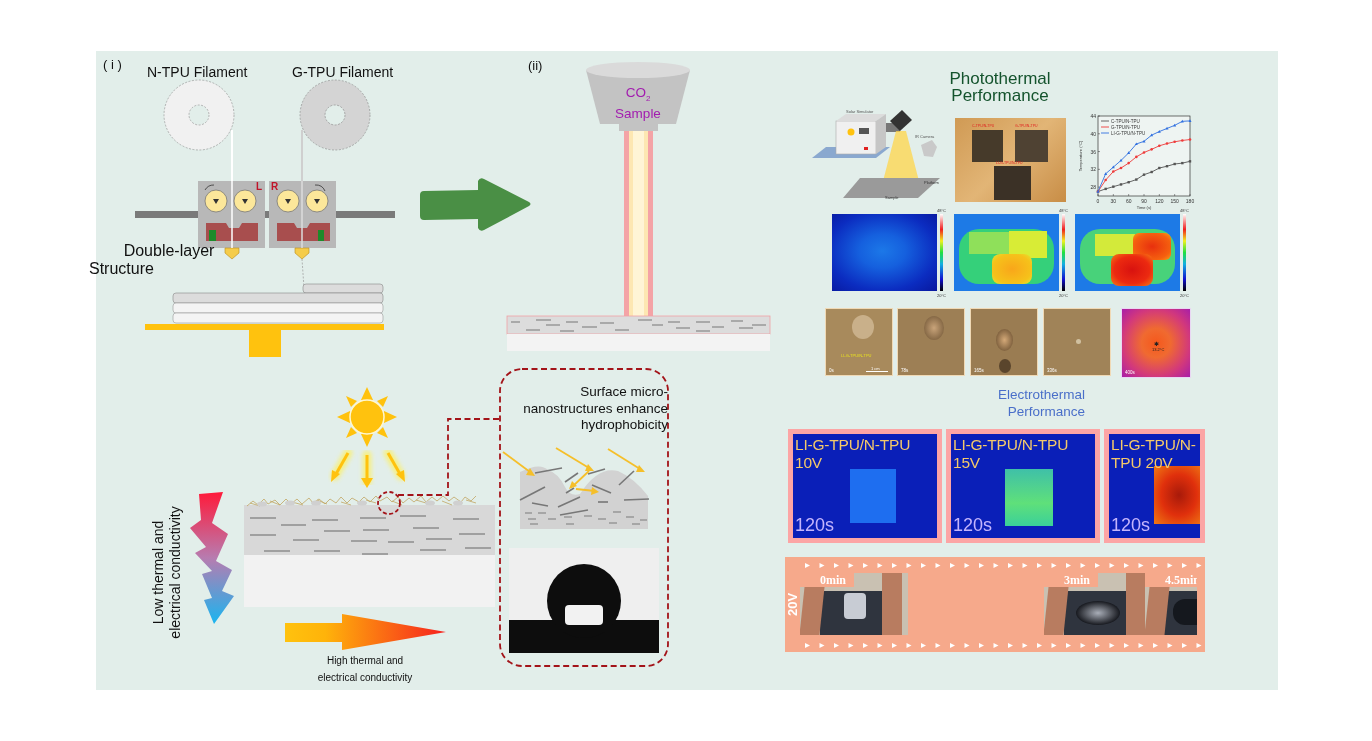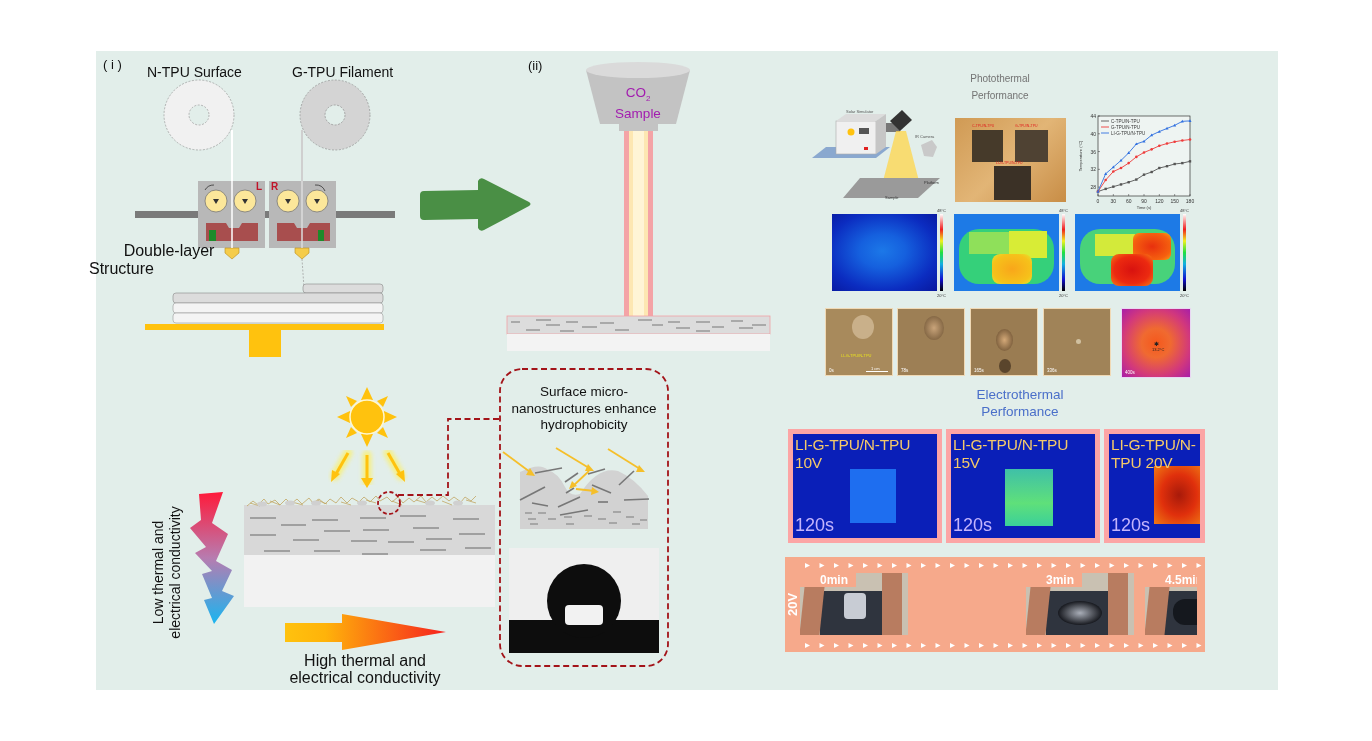--- a/index.html
+++ b/index.html
@@ -7,29 +7,29 @@
   .panel{position:absolute;left:96px;top:51px;width:1182px;height:639px;background:#e2eeea;}
   .abs{position:absolute;}
   .txt{font-family:"Liberation Sans",sans-serif;color:#111;white-space:nowrap;}
   svg{position:absolute;overflow:visible;}
   .thumb{position:absolute;border:1px solid #f0d9b5;box-sizing:border-box;}
   .ir{position:absolute;background:#0a1fb8;border:5px solid #fca5a5;box-sizing:border-box;overflow:hidden;}
   .irlabel{position:absolute;left:2px;top:2px;font-size:15.5px;color:#f4c96a;letter-spacing:-0.2px;}
   .irtime{position:absolute;left:2px;bottom:2px;font-size:18px;color:#c4b5fd;}
   .film{position:absolute;left:785px;top:557px;width:420px;height:95px;background:#f6a98b;}
   .frame{position:absolute;top:16px;height:62px;width:108px;background:#c9c1b2;overflow:hidden;}
-  .ftag{position:absolute;left:0;top:0;background:#f6a98b;color:#fff;font-weight:bold;font-size:12px;padding:0 8px 0 20px;line-height:14px;}
+  .ftag{position:absolute;left:0;top:0;background:#f6a98b;color:#fff;font-weight:bold;font-size:12px;padding:0 8px 0 20px;line-height:14px;font-family:Liberation Serif, serif;}
 </style>
 </head>
 <body>
 
 <div class="panel"></div>
 
 <div class="abs txt" style="left:103px;top:57px;font-size:13px;">( i )</div>
-<div class="abs txt" style="left:147px;top:64px;font-size:14px;">N-TPU Surface</div>
+<div class="abs txt" style="left:147px;top:64px;font-size:14px;">N-TPU Filament</div>
 <div class="abs txt" style="left:292px;top:64px;font-size:14px;">G-TPU Filament</div>
 
 <svg style="left:0;top:0;width:1372px;height:741px">
 
   <g>
     <circle cx="199" cy="115" r="35" fill="#f1f1f1" stroke="#9a9a9a" stroke-width="0.7" stroke-dasharray="2,1.5"></circle>
     <circle cx="199" cy="115" r="10" fill="#e2eeea" stroke="#9a9a9a" stroke-width="0.7" stroke-dasharray="2,1.5"></circle>
   </g>
   <g>
     <circle cx="335" cy="115" r="35" fill="#d4d4d4" stroke="#8f8f8f" stroke-width="0.7" stroke-dasharray="2,1.5"></circle>
@@ -281,31 +281,31 @@
     <rect x="509" y="548" width="150" height="105" fill="#efefef"></rect>
     <rect x="509" y="620" width="150" height="33" fill="#0d0d0d"></rect>
     <circle cx="584" cy="601" r="37" fill="#0d0d0d"></circle>
     <rect x="565" y="605" width="38" height="20" rx="4" fill="#f2f2f2"></rect>
   </g>
 </svg>
 <div class="abs txt" style="left:150px;top:640px;font-size:14px;line-height:17px;transform:rotate(-90deg);transform-origin:0 0;width:135px;text-align:center;">
   <div>Low thermal and</div>
   <div>electrical conductivity</div>
 </div>
-<div class="abs txt" style="left:280px;top:652px;width:170px;text-align:center;font-size:16px;line-height:17px;">
+<div class="abs txt" style="left:280px;top:652px;width:170px;text-align:center;font-size:10px;line-height:17px;">
   <div>High thermal and</div>
   <div>electrical conductivity</div>
 </div>
-<div class="abs txt" style="left:500px;top:384px;width:168px;text-align:center;font-size:13.5px;line-height:16.5px;">
+<div class="abs txt" style="left:500px;top:384px;width:168px;text-align:right;font-size:13.5px;line-height:16.5px;">
   <div>Surface micro-</div>
   <div>nanostructures enhance</div>
   <div>hydrophobicity</div>
 </div>
 
-<div class="abs txt" style="left:935px;top:70px;width:130px;text-align:center;font-size:10px;line-height:17px;color:#737373;">
+<div class="abs txt" style="left:935px;top:70px;width:130px;text-align:center;font-size:17px;line-height:17px;color:#14532d;">
   <div>Photothermal</div>
   <div>Performance</div>
 </div>
 
 <svg style="left:0;top:0;width:1372px;height:741px">
   <polygon points="826,147 890,147 876,158 812,158" fill="#8aa8cf"></polygon>
   <rect x="836" y="121" width="40" height="33" fill="#f0f0f0" stroke="#aaa" stroke-width="0.6"></rect>
   <polygon points="836,121 846,114 886,114 876,121" fill="#dcdcdc"></polygon>
   <polygon points="876,121 886,114 886,147 876,154" fill="#c6c6c6"></polygon>
   <circle cx="851" cy="132" r="3.5" fill="#ffc20e"></circle>
@@ -466,21 +466,21 @@
 <div class="thumb" style="left:1043px;top:308px;width:68px;height:68px;background:#a08358;">
   <div class="abs" style="left:32px;top:30px;width:5px;height:5px;border-radius:50%;background:#d0c0a0;"></div>
   <div class="abs txt" style="left:3px;top:59px;font-size:4.5px;color:#fff;">336s</div>
 </div>
 <div class="thumb" style="left:1121px;top:308px;width:70px;height:70px;background:radial-gradient(circle at 50% 50%,#f5581c 0%,#f06a30 30%,#d2387c 70%,#a81ea8 100%);border-color:#e9d7f3;">
   <div class="abs" style="left:32px;top:31px;font-size:6px;color:#222;">✱</div>
   <div class="abs txt" style="left:30px;top:38px;font-size:4px;color:#222;">13.2°C</div>
   <div class="abs txt" style="left:3px;top:61px;font-size:4.5px;color:#fff;">400s</div>
 </div>
 
-<div class="abs txt" style="left:955px;top:386px;width:130px;text-align:center;font-size:13.5px;line-height:17px;color:#4a6fc9;">
+<div class="abs txt" style="left:955px;top:386px;width:130px;text-align:right;font-size:13.5px;line-height:17px;color:#4a6fc9;">
   <div>Electrothermal</div>
   <div>Performance</div>
 </div>
 
 <div class="ir" style="left:788px;top:429px;width:154px;height:114px;">
   <div class="abs" style="left:57px;top:35px;width:46px;height:54px;background:#1e6ef0;"></div>
   <div class="irlabel">LI-G-TPU/N-TPU 10V</div>
   <div class="irtime">120s</div>
 </div>
 <div class="ir" style="left:946px;top:429px;width:154px;height:114px;">
@@ -496,21 +496,21 @@
 
 <div class="film">
   <div class="abs txt" style="left:-4px;top:40px;font-size:13px;font-weight:bold;color:#fff;transform:rotate(-90deg);">20V</div>
   <div class="frame" style="left:15px;">
     <div class="abs" style="left:20px;top:18px;width:64px;height:44px;background:#2f343e;"></div>
     <div class="abs" style="left:44px;top:20px;width:22px;height:26px;background:#c8ccd4;border-radius:4px;"></div>
     <div class="abs" style="left:2px;top:14px;width:20px;height:48px;background:#b87c60;transform:skewX(-6deg);"></div>
     <div class="abs" style="left:82px;top:0;width:20px;height:62px;background:#b87c60;"></div>
     <div class="ftag">0min</div>
   </div>
-  <div class="frame" style="left:241px;text-align:center;">
+  <div class="frame" style="left:259px;text-align:center;">
     <div class="abs" style="left:20px;top:18px;width:64px;height:44px;background:#2f343e;"></div>
     <div class="abs" style="left:32px;top:28px;width:44px;height:24px;background:radial-gradient(#a9aeb8,#181a20 70%);border-radius:50%;"></div>
     <div class="abs" style="left:2px;top:14px;width:20px;height:48px;background:#b87c60;transform:skewX(-6deg);"></div>
     <div class="abs" style="left:82px;top:0;width:20px;height:62px;background:#b87c60;"></div>
     <div class="ftag">3min</div>
   </div>
   <div class="frame" style="left:360px;width:52px;">
     <div class="abs" style="left:18px;top:18px;width:40px;height:44px;background:#2f343e;"></div>
     <div class="abs" style="left:28px;top:26px;width:30px;height:26px;background:#15181e;border-radius:12px 0 0 12px;"></div>
     <div class="abs" style="left:2px;top:14px;width:20px;height:48px;background:#b87c60;transform:skewX(-6deg);"></div>

